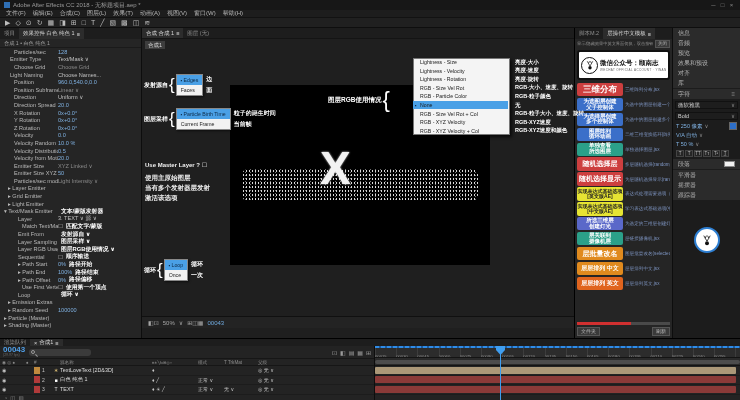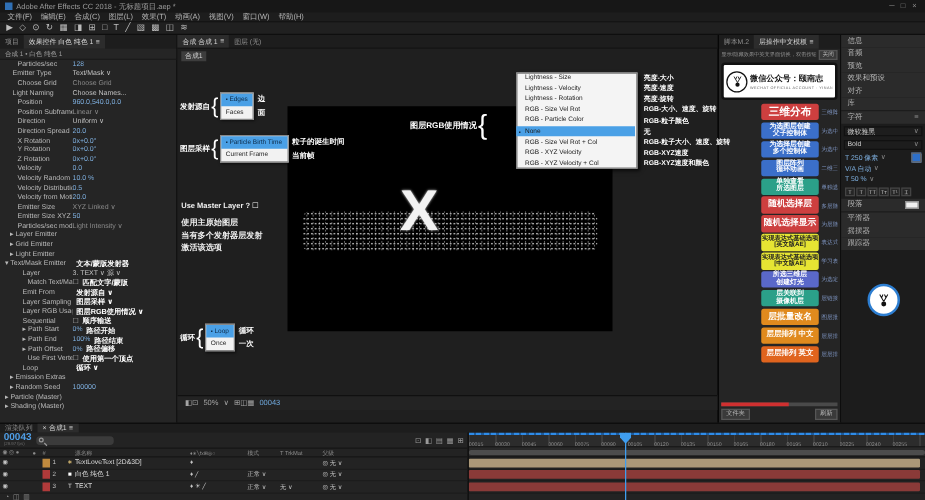--- a/index.html
+++ b/index.html
@@ -65,21 +65,21 @@
   
   .scriptpanel{width:98px;background:#252525;border-right:1px solid #0d0d0d;display:flex;flex-direction:column;}
   .noterow{height:9px;display:flex;align-items:center;padding:0 2px;gap:2px;}
   .note{flex:1;font-size:4.2px;color:#8f8f8f;white-space:nowrap;overflow:hidden;}
   .closebtn{font-size:4.5px;background:#3a3a3a;border:1px solid #555;color:#bbb;padding:0 2px;line-height:6px;}
   .logobox{margin:2px;height:30px;background:#fff;border:2px solid #111;border-radius:3px;display:flex;align-items:center;padding:0 2px;gap:2px;}
   .logocircle{width:17px;height:17px;border:1.5px solid #111;border-radius:50%;display:flex;align-items:center;justify-content:center;flex:none;background:#fff;}
   .logotext{display:flex;flex-direction:column;overflow:hidden;}
   .logotitle{font-size:6.5px;font-weight:bold;color:#111;white-space:nowrap;}
   .logosub{font-size:3px;color:#666;letter-spacing:.4px;white-space:nowrap;}
-  .sbtns{flex:1;display:flex;flex-direction:column;gap:1.5px;padding:1px 2px;overflow:hidden;margin-left:32px;}
+  .sbtns{flex:1;display:flex;flex-direction:column;gap:1.5px;padding:1px 2px;overflow:hidden;}
   .sbtnrow{display:flex;align-items:center;gap:2px;height:13.4px;flex:none;}
   .sbtn{width:46px;flex:none;height:100%;border-radius:2px;display:flex;align-items:center;justify-content:center;text-align:center;font-weight:bold;white-space:pre-line;line-height:1.05;color:#fff;}
   .sdesc{flex:1;font-size:4.6px;color:#7e95c2;white-space:nowrap;overflow:hidden;}
   .progress{height:3px;margin:1px 2px;background:#4a4a4a;position:relative;}
   .progress::before{content:"";position:absolute;left:0;top:0;bottom:0;width:58%;background:#d03030;}
   .sbottom{height:11px;display:flex;align-items:center;padding:0 2px;margin-bottom:1px;}
   .graybtn{font-size:5px;background:#3a3a3a;border:1px solid #565656;color:#bbb;padding:0 3px;line-height:7px;}
   .sbottom .sp{flex:1;}
 
   

